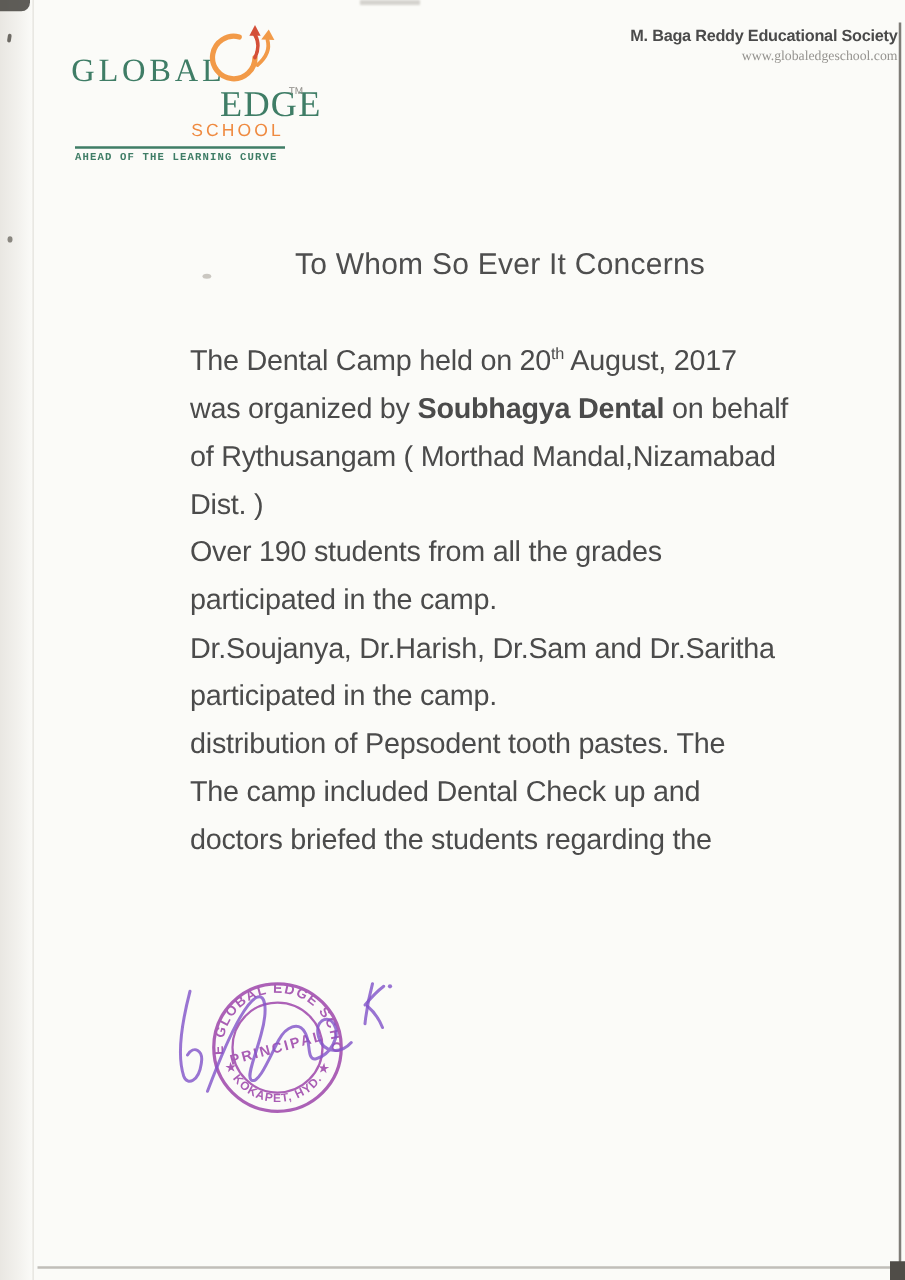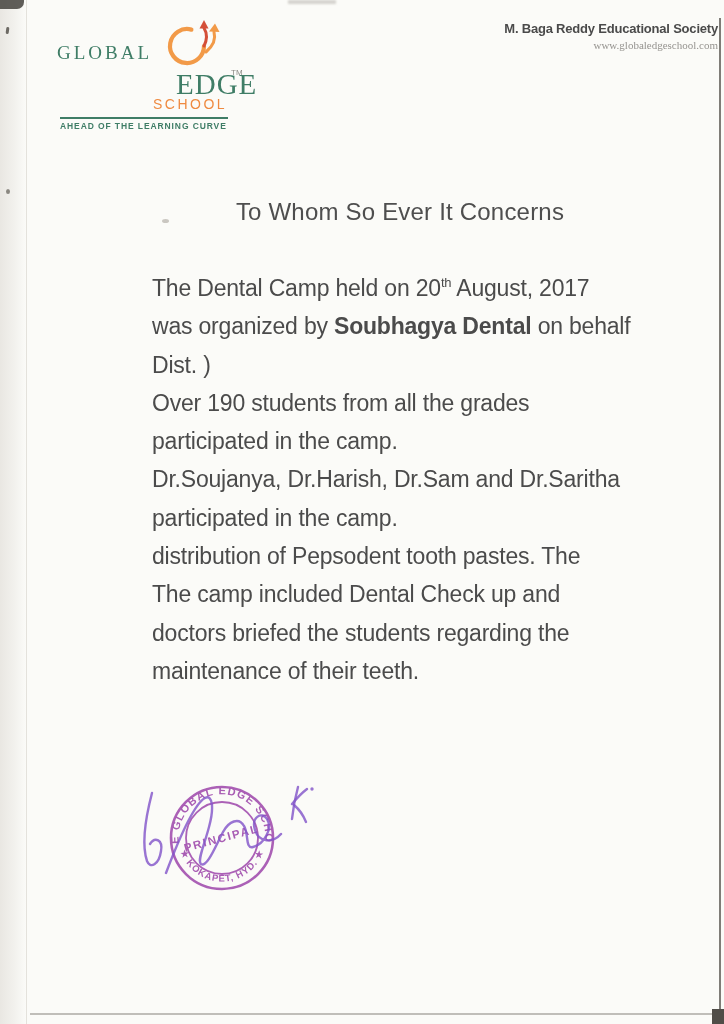--- a/index.html
+++ b/index.html
@@ -17,28 +17,28 @@
   .right-line{position:absolute;right:3px;top:18px;bottom:6px;width:2px;background:#56534e;opacity:.75;}
   .bottom-line{position:absolute;left:30px;right:6px;bottom:9px;height:2px;background:#b2afa9;opacity:.8;}
   .corner-blob{position:absolute;right:0;bottom:0;width:12px;height:15px;background:#504d48;}
   .speck{position:absolute;}
   .sp1{left:6px;top:27px;width:3px;height:7px;background:#6d6a64;border-radius:2px;transform:rotate(8deg);}
   .sp2{left:6px;top:189px;width:4px;height:5px;background:#8a8780;border-radius:50%;}
   .sp3{left:162px;top:219px;width:7px;height:4px;background:#cac7c1;border-radius:50%;filter:blur(.5px);}
 
   
   .logo-global{position:absolute;left:57px;top:42px;font-family:"Liberation Serif",serif;
-    font-size:19px;letter-spacing:3px;color:#3f7d66;}
+    font-size:26px;letter-spacing:3px;color:#3f7d66;}
   .logo-edge{position:absolute;left:176px;top:68px;font-family:"Liberation Serif",serif;
     font-size:29px;letter-spacing:1px;color:#3f7d66;}
   .logo-tm{position:absolute;left:231px;top:68px;font-size:8px;color:#8c8a85;}
   .logo-school{position:absolute;left:153px;top:96px;font-size:14px;letter-spacing:2.5px;color:#ef8a40;}
   .logo-line{position:absolute;left:60px;top:117px;width:168px;height:2px;background:#3f7d66;}
   .logo-tagline{position:absolute;left:60px;top:121px;font-size:8.5px;font-weight:bold;
-    letter-spacing:0.9px;color:#3f7d66;}
+    letter-spacing:0.9px;color:#3f7d66;font-family:Liberation Mono, monospace;}
   .swirl{position:absolute;left:161px;top:18px;}
 
   
   .society{position:absolute;right:6px;top:21px;font-size:13px;font-weight:bold;
     color:#4a4a4a;letter-spacing:-0.2px;}
   .website{position:absolute;right:6px;top:39px;font-size:11px;color:#95938f;font-family:Liberation Serif, serif;}
 
   
   .title{position:absolute;left:150px;top:198px;width:500px;text-align:center;
     font-size:24px;color:#4e4e4e;letter-spacing:0.2px;}
@@ -88,29 +88,29 @@
   <div class="logo-tagline">AHEAD OF THE LEARNING CURVE</div>
 
   <div class="society">M. Baga Reddy Educational Society</div>
   <div class="website">www.globaledgeschool.com</div>
 
   <div class="title">To Whom So Ever It Concerns</div>
 
   <div class="body-text">
     <div><span>The Dental Camp held on 20</span><sup>th</sup><span> August, 2017</span></div>
     <div><span>was organized by </span><b>Soubhagya Dental</b><span> on behalf</span></div>
+    <div>of Rythusangam ( Morthad Mandal,Nizamabad</div>
     <div>Dist. )</div>
     <div>Over 190 students from all the grades</div>
     <div>participated in the camp.</div>
     <div>Dr.Soujanya, Dr.Harish, Dr.Sam and Dr.Saritha</div>
     <div>participated in the camp.</div>
     <div>distribution of Pepsodent tooth pastes. The</div>
     <div>The camp included Dental Check up and</div>
     <div>doctors briefed the students regarding the</div>
-    <div>maintenance of their teeth.</div>
   </div>
 
   <svg class="stamp-svg" width="200" height="160" viewBox="128 758 200 160">
     <defs>
       <path id="arcTop" d="M 179.2 845.6 A 43.5 43.5 0 1 1 264.8 845.6"></path>
       <path id="arcBot" d="M 181.1 852.9 A 43.5 43.5 0 0 0 262.9 852.9"></path>
     </defs>
     <g opacity="0.88">
       <circle class="ring" cx="222" cy="838" r="51"></circle>
       <circle class="ring thin" cx="222" cy="838" r="36"></circle>

